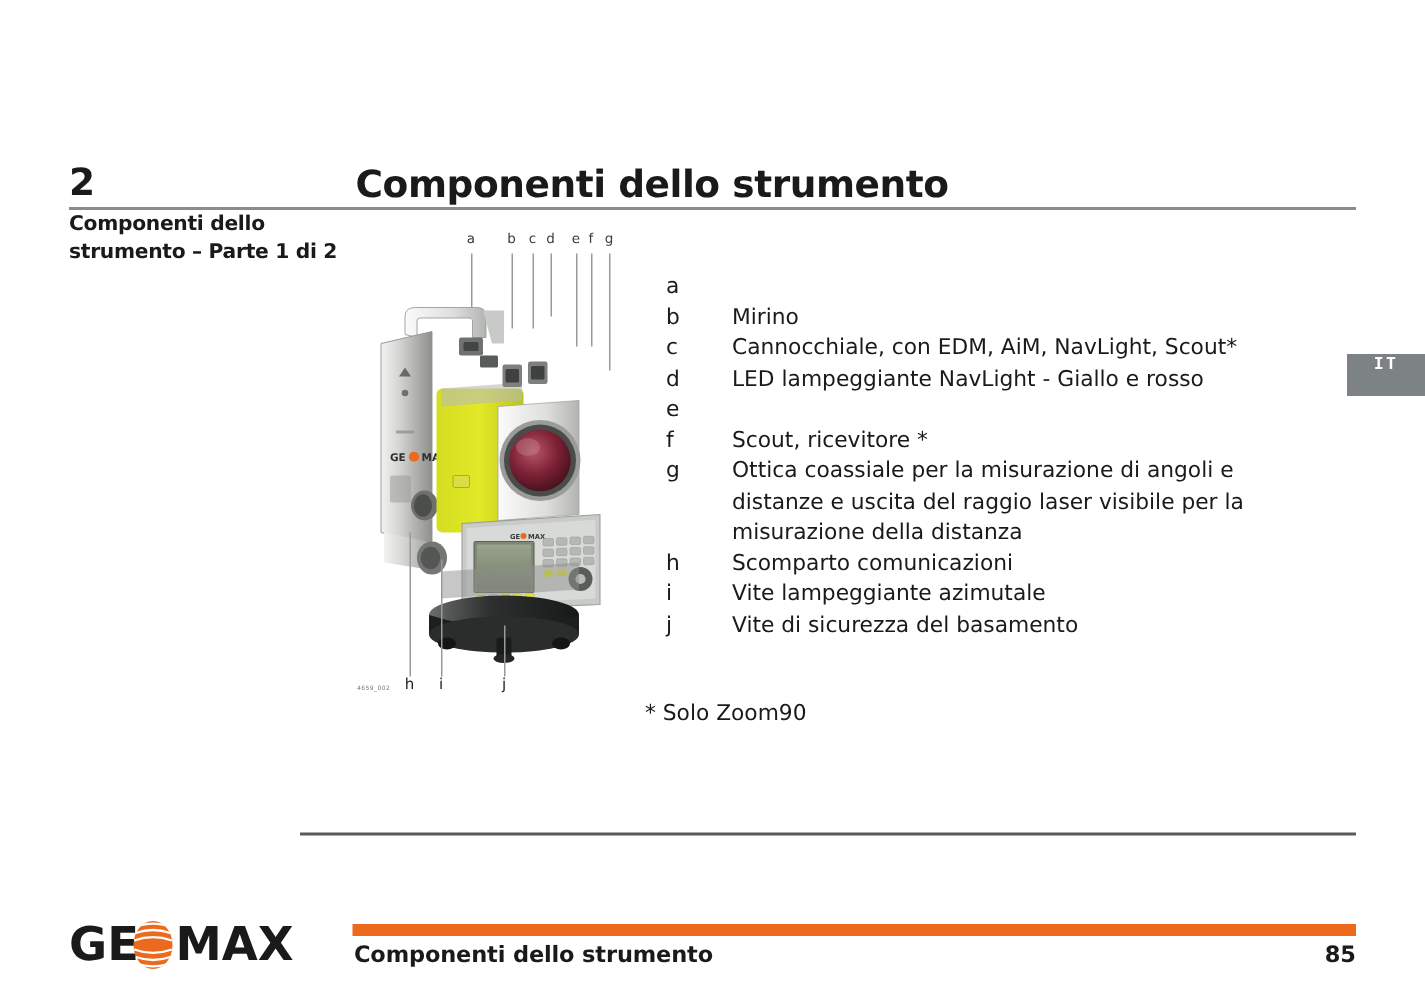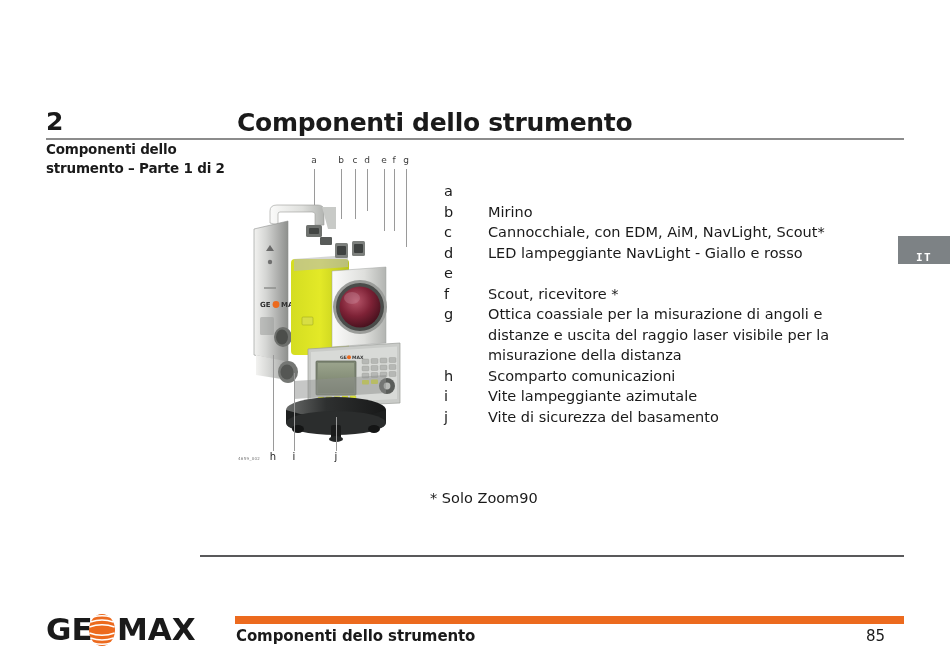--- a/index.html
+++ b/index.html
@@ -56,21 +56,21 @@
 
   
   .lang-tab {
     position: absolute;
     left: 898px;
     top: 236px;
     width: 52px;
     height: 28px;
     background: #7d8285;
     display: flex;
-    align-items: flex-end;
+    align-items: flex-start;
     justify-content: center;
   }
   .lang-tab span {
     font-family: "DejaVu Sans Mono", "Liberation Mono", monospace;
     font-size: 11px;
     font-weight: bold;
     color: #ffffff;
     letter-spacing: 1.5px;
   }
 
@@ -147,21 +147,20 @@
     flex: 0 0 44px;
   }
   .legend-val {
     flex: 1 1 auto;
   }
   .footnote {
     position: absolute;
     left: 430px;
     top: 468px;
     font-size: 14.5px;
-    margin-top: 22px;
   }
 
   
   .rule-bottom {
     position: absolute;
     left: 200px;
     top: 555px;
     width: 704px;
     height: 2px;
     background: #59595b;
@@ -182,22 +181,23 @@
     top: 627px;
     font-size: 15px;
     font-weight: bold;
     letter-spacing: -0.1px;
   }
   .footer-page {
     position: absolute;
     left: 866px;
     top: 627px;
     width: 38px;
+    text-align: right;
     font-size: 15px;
-    font-weight: normal;
+    font-weight: bold;
   }
   .logo {
     position: absolute;
     left: 46px;
     top: 610px;
     width: 172px;
     height: 40px;
   }
 </style>
 </head>

